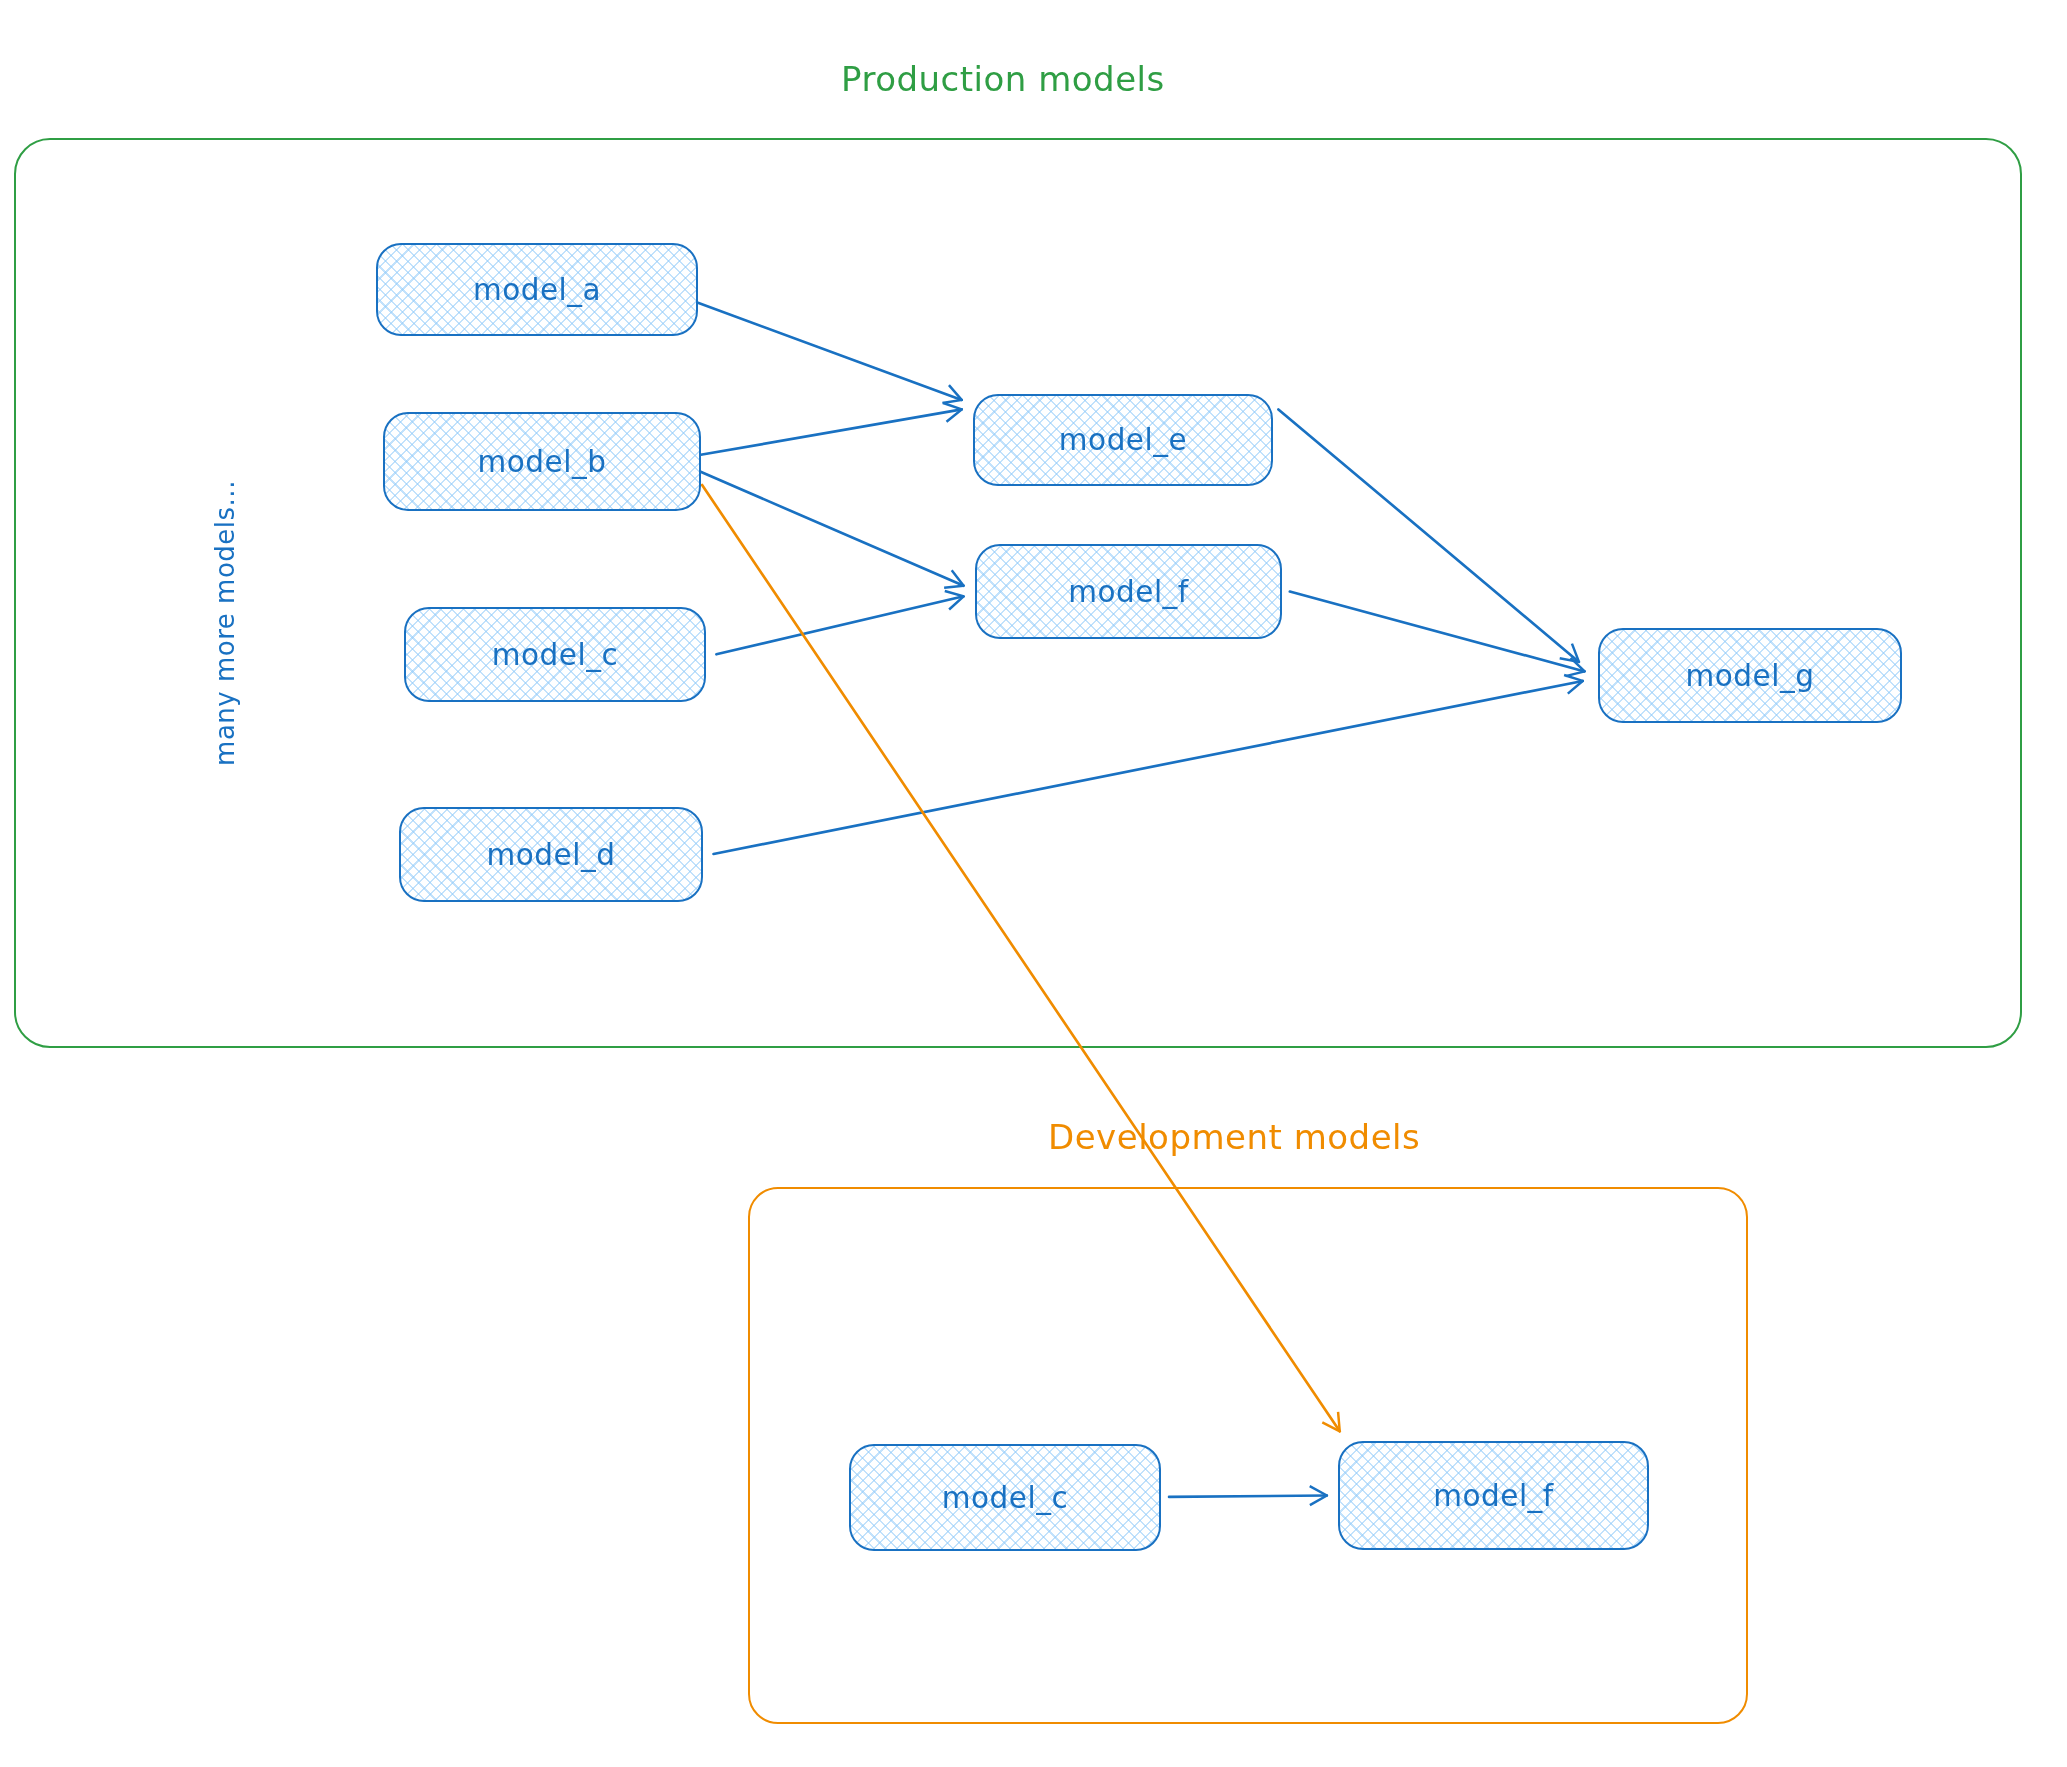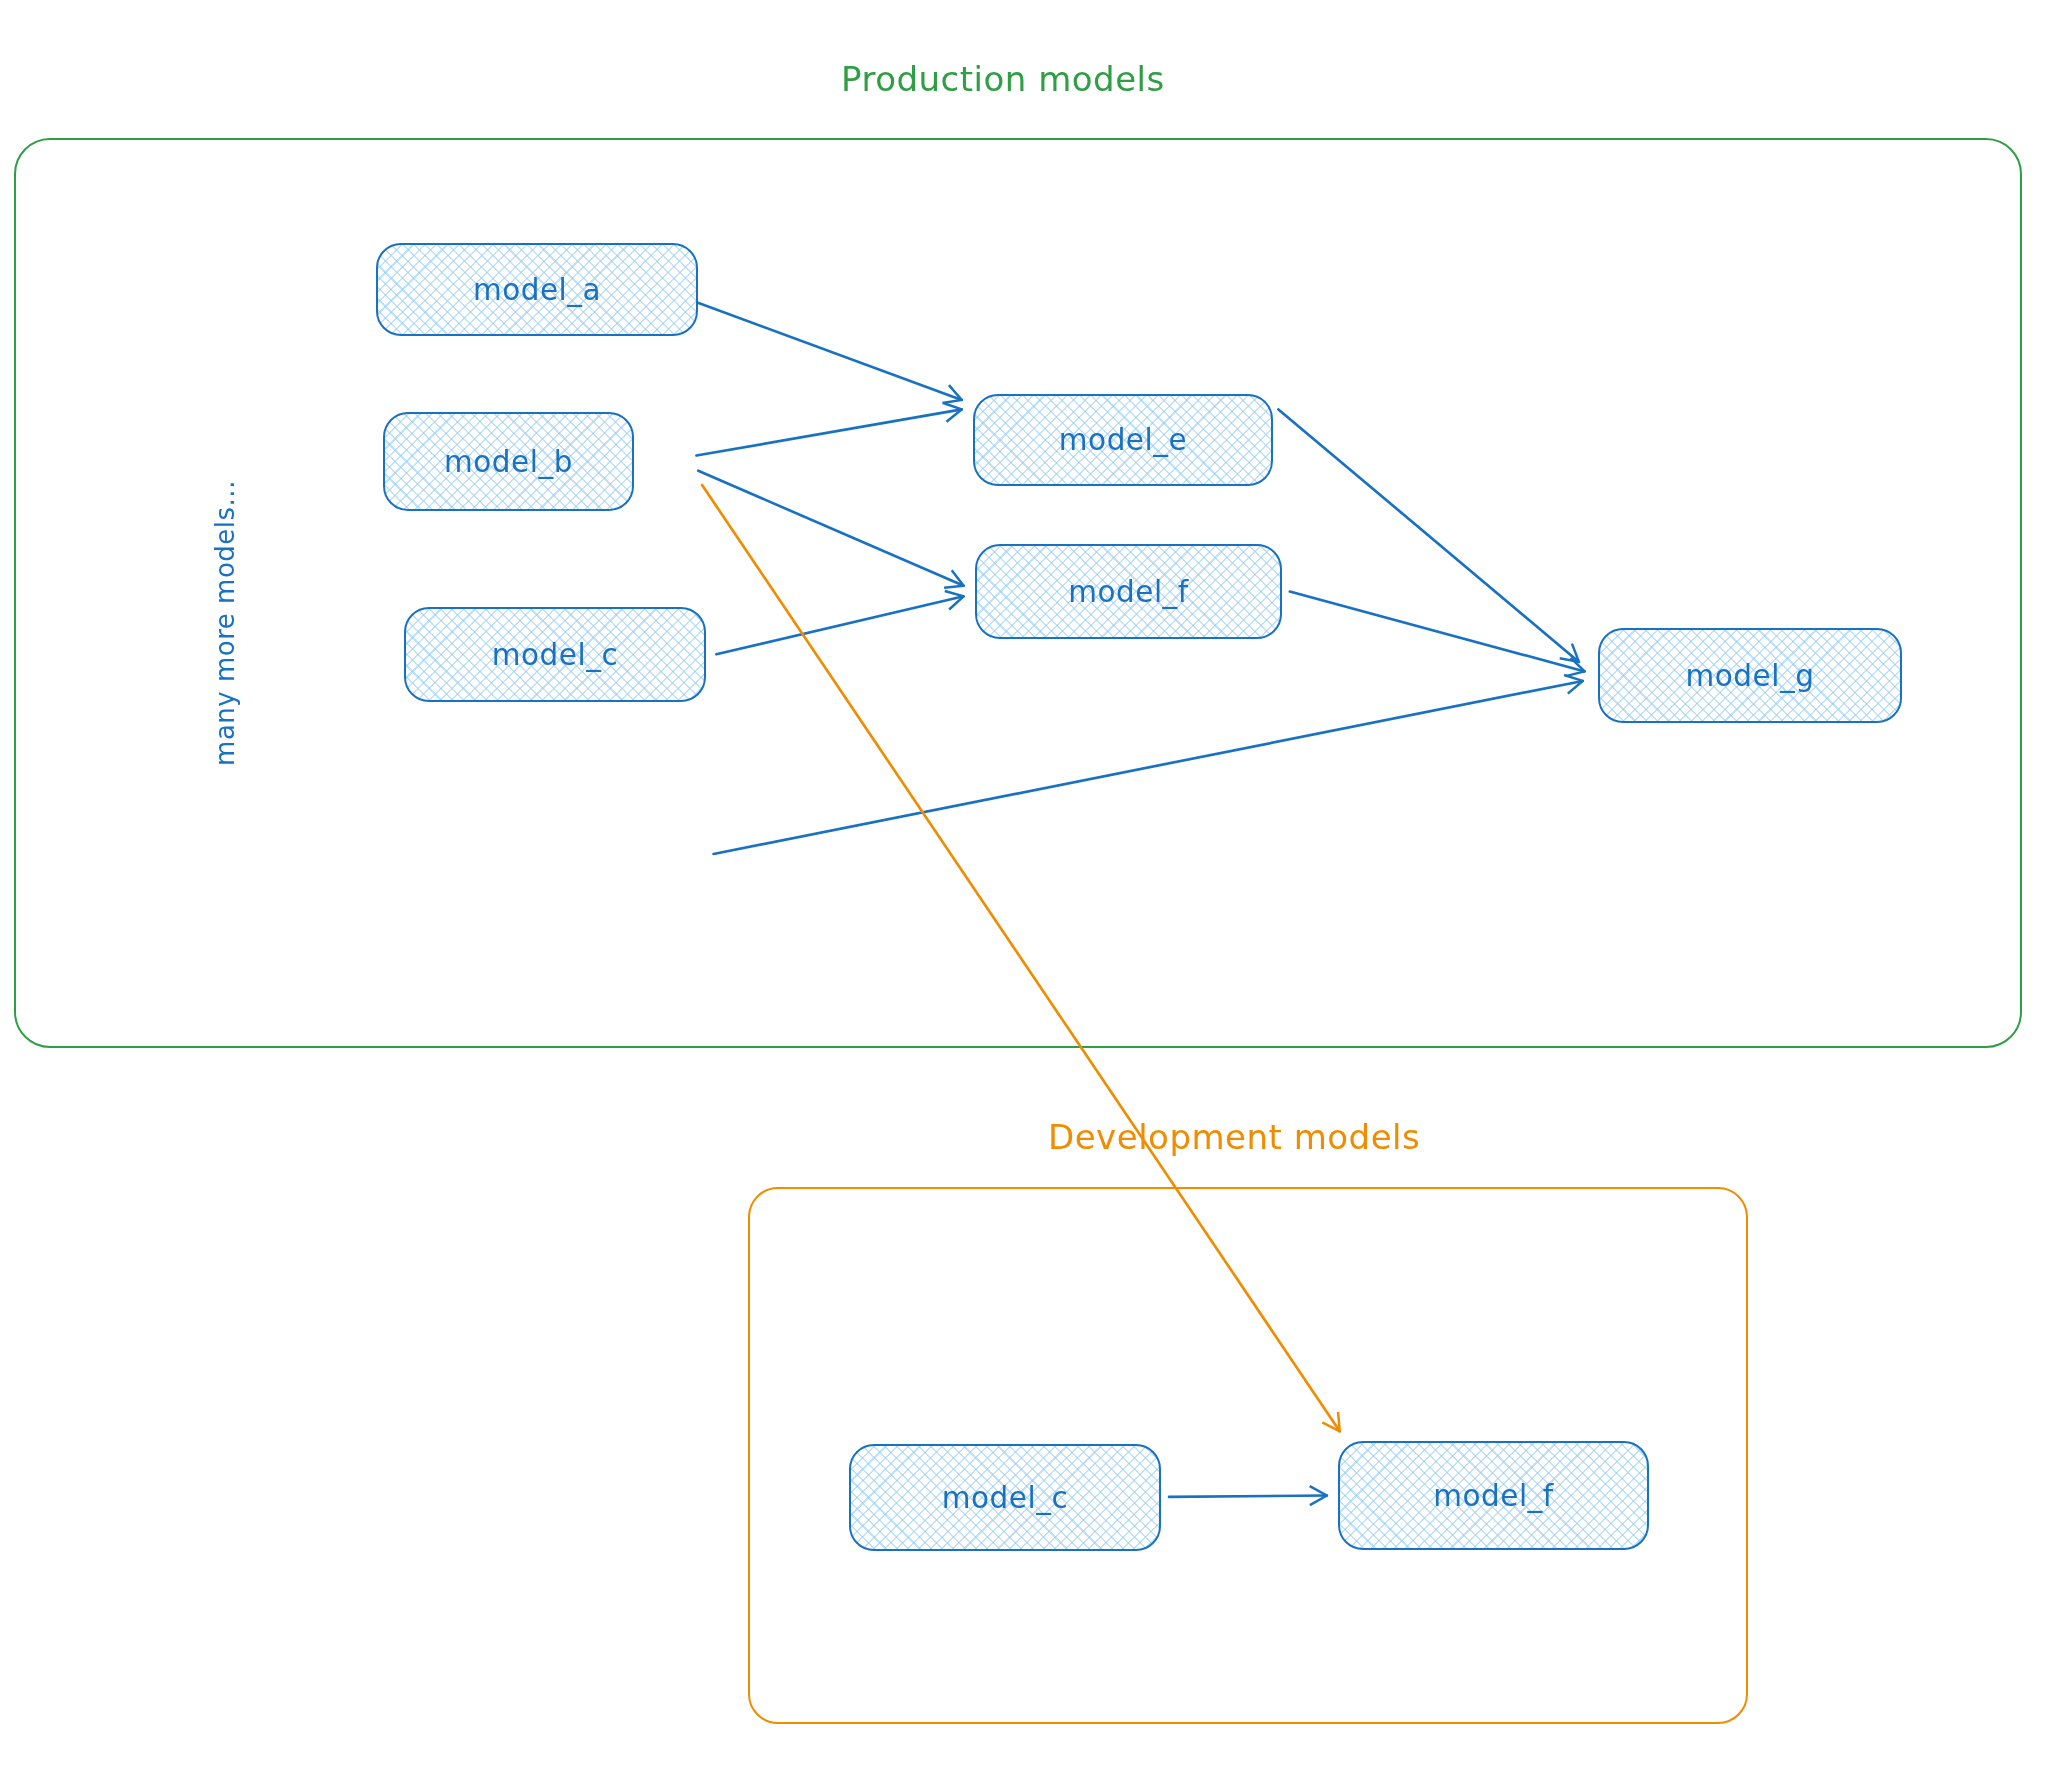--- a/index.html
+++ b/index.html
@@ -100,25 +100,28 @@
       <line x1="1344" y1="430.5" x2="1660" y2="696" stroke="#1971c2" stroke-width="2.8" fill="none" marker-end="url(#arrow-blue)"></line>
       <line x1="1356" y1="622" x2="1666" y2="706" stroke="#1971c2" stroke-width="2.8" fill="none" marker-end="url(#arrow-blue)"></line>
       <line x1="750" y1="898" x2="1664" y2="716" stroke="#1971c2" stroke-width="2.8" fill="none" marker-end="url(#arrow-blue)"></line>
       <line x1="738" y1="510" x2="1408.5" y2="1505" stroke="#f08c00" stroke-width="2.8" fill="none" marker-end="url(#arrow-orange)"></line>
       <line x1="1229" y1="1574" x2="1395" y2="1572.5" stroke="#1971c2" stroke-width="2.8" fill="none" marker-end="url(#arrow-blue)"></line>
     </svg>
 
   <div class="node" style="left:376px;  top:243px;  width:322px; height:93px;">
     <span>model_a</span>
   </div>
-  <div class="node" style="left:383px;  top:412px;  width:251px; height:99px;">
+  <div class="node" style="left:383px;  top:412px;  width:318px; height:99px;">
     <span>model_b</span>
   </div>
   <div class="node" style="left:404px;  top:607px;  width:302px; height:95px;">
     <span>model_c</span>
+  </div>
+  <div class="node" style="left:399px;  top:807px;  width:304px; height:95px;">
+    <span>model_d</span>
   </div>
   <div class="node" style="left:973px; top:360px;  width:300px; height:92px;margin-top:34px;">
     <span>model_e</span>
   </div>
   <div class="node" style="left:975px; top:544px;  width:307px; height:95px;">
     <span>model_f</span>
   </div>
   <div class="node" style="left:1598px; top:628px;  width:304px; height:95px;">
     <span>model_g</span>
   </div>

